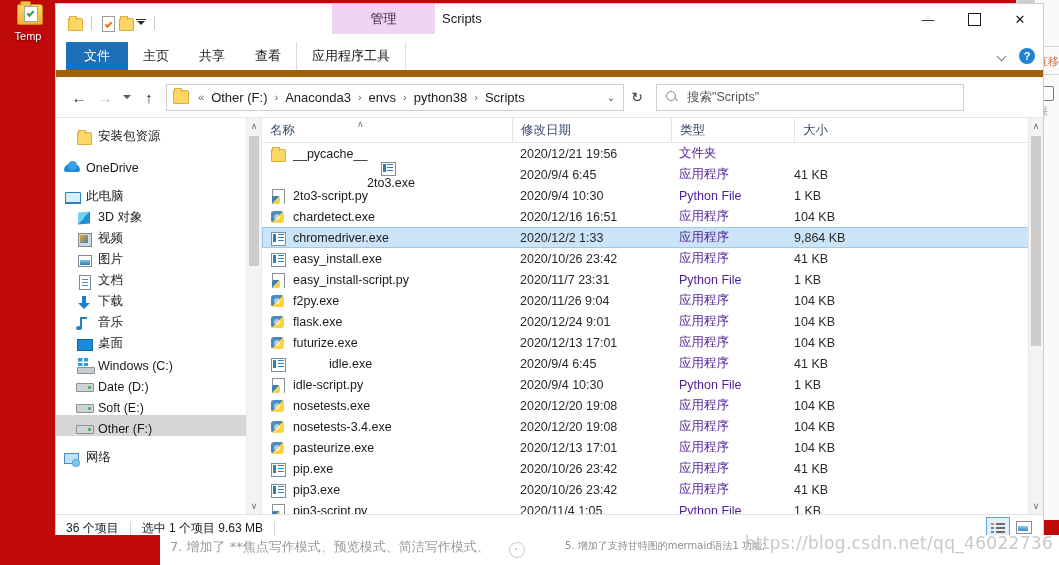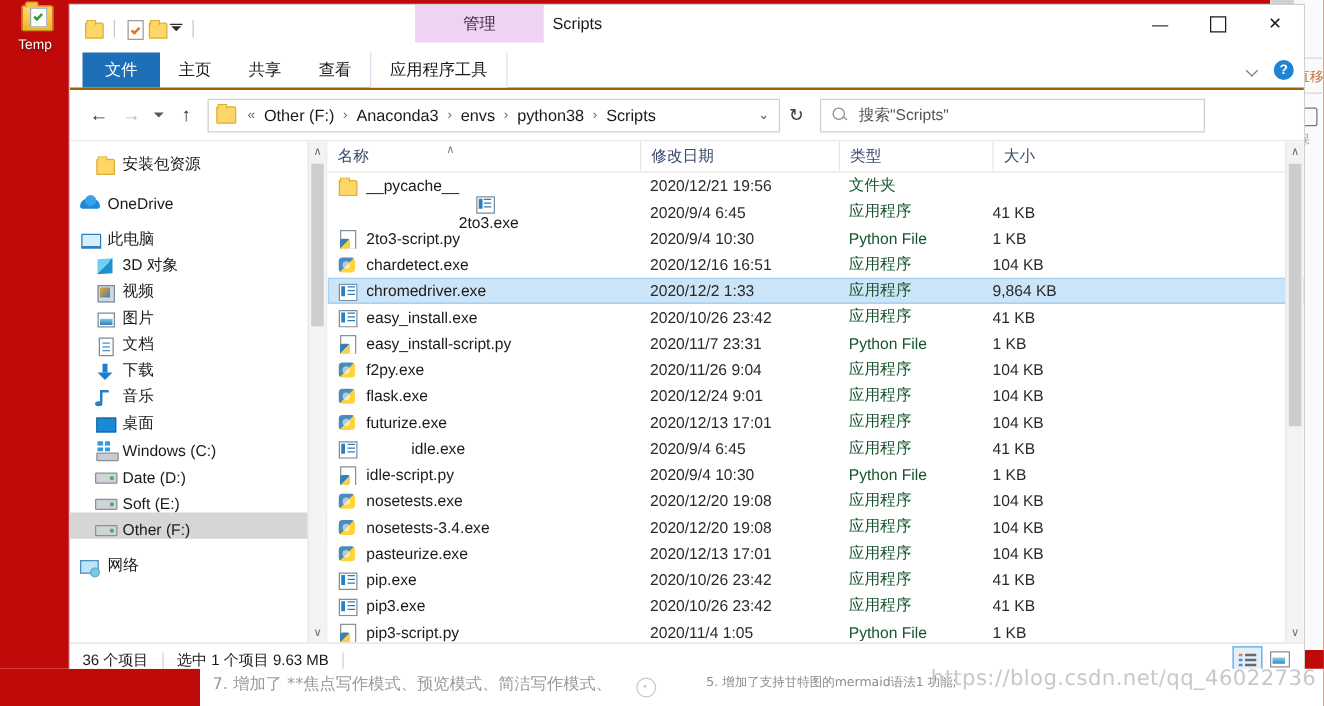--- a/index.html
+++ b/index.html
@@ -141,21 +141,21 @@
   }
   .wincontrols{ position:absolute; right:0; top:0; display:flex; }
   .wincontrols div{
     width:46px; height:30px; display:flex; align-items:center; justify-content:center;
     font-size:13px; color:#1a1a1a; cursor:default;
   }
 
   
   .ribbon {
     height:28px; position:relative; flex:0 0 28px;
-    border-bottom:2px solid #a16207; background:#fff;
+    border-bottom:7px solid #a16207; background:#fff;
   }
   .tabs{ position:absolute; left:10px; top:0; display:flex; height:28px; }
   .tab{
     padding:0 15px; height:28px; line-height:28px; font-size:13px;
     color:#1a1a1a; cursor:default; white-space:nowrap;
   }
   .tab.file{ background:#1d6fb8; color:#fff; padding:0 18px; }
   .tab.ctx{ background:#fff; border-left:1px solid #e6d4ea; border-right:1px solid #e0e0e0; }
   .ribbon-right{ position:absolute; right:8px; top:0; height:28px; display:flex; align-items:center; gap:10px;}
   .chev-dn{ width:14px;height:14px; position:relative; }
@@ -319,21 +319,21 @@
   .rows{ position:relative; }
   .row{
     height:21px; display:flex; align-items:center; font-size:12.5px; color:#1a1a1a;
     cursor:default; white-space:nowrap;
   }
   .row.sel{ background:#cce4f7; box-shadow: inset 0 0 0 1px #99c9ee; }
   .cell{ box-sizing:border-box; overflow:hidden; text-overflow:ellipsis; }
   .c-name{ display:flex; align-items:center; padding-left:8px; }
   .c-name .fi{ width:16px;height:16px;margin-right:7px;position:relative;flex:0 0 16px;}
   .c-date{ padding-left:8px; color:#2a2a2a; }
-  .c-type{ padding-left:8px; color:#14532d; }
+  .c-type{ padding-left:8px; color:#4c1d95; }
   .c-size{ padding-right:16px; text-align:left; color:#2a2a2a; }
 
   
   .fi-folder{position:absolute;left:1px;top:3px;width:13px;height:11px;background:#fcd667;
              border:1px solid #e0ae2e;border-radius:1px 2px 1px 1px;}
   .fi-folder:before{content:"";position:absolute;left:0;top:-3px;width:6px;height:3px;
              background:#fcd667;border:1px solid #e0ae2e;border-bottom:none;border-radius:1px 1px 0 0;}
   .fi-exe{position:absolute;left:1px;top:2px;width:13px;height:12px;background:#fff;
           border:1px solid #7b8fa3;}
   .fi-exe:before{content:"";position:absolute;left:1px;top:1px;width:3px;height:8px;background:#2a7fc0;}

